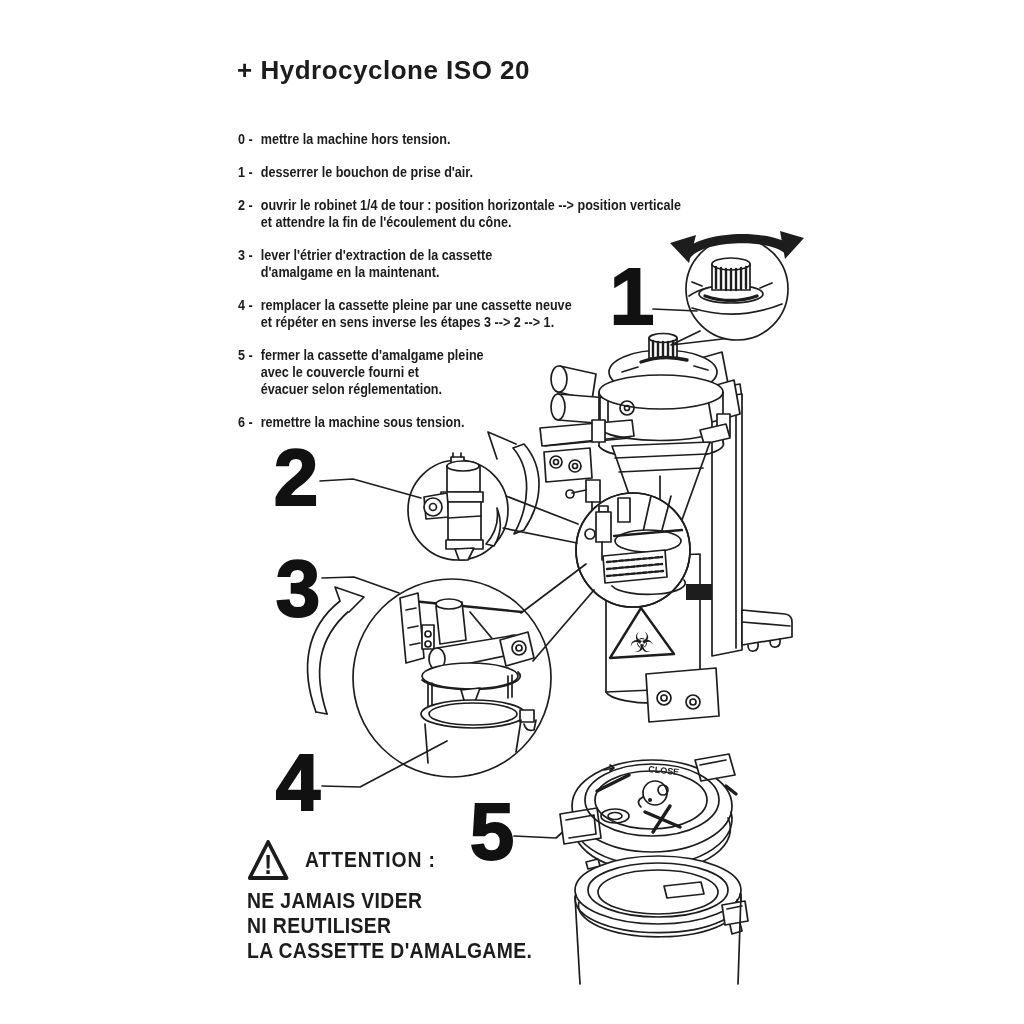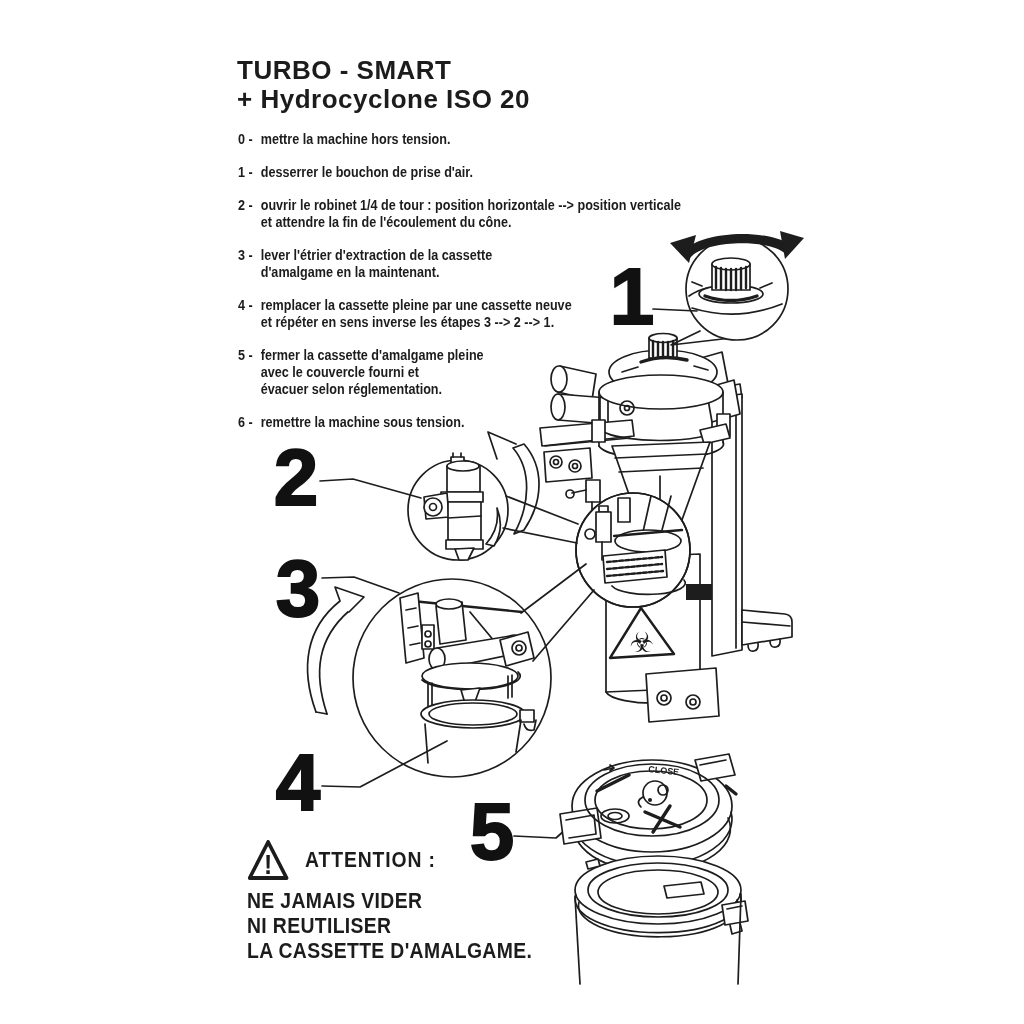--- a/index.html
+++ b/index.html
@@ -302,21 +302,20 @@
         <path class="w" d="M722,905 L745,901 L748,921 L725,925 Z"></path>
         <path d="M727,909 L742,906"></path>
         <path d="M730,925 l2,9 10,-3 -2,-8"></path>
       </g>
       <path d="M575,896 L580,984"></path>
       <path d="M741,894 L738,984"></path>
     </g>
   </svg>
 
   <header class="title">
-    <div>TURBO - SMART</div>
     <div>+ Hydrocyclone ISO 20</div>
   </header>
 
   <div class="steps">
     <div class="step">
       <span class="marker">0 -</span>
       <div class="text">mettre la machine hors tension.</div>
     </div>
     <div class="step">
       <span class="marker">1 -</span>

